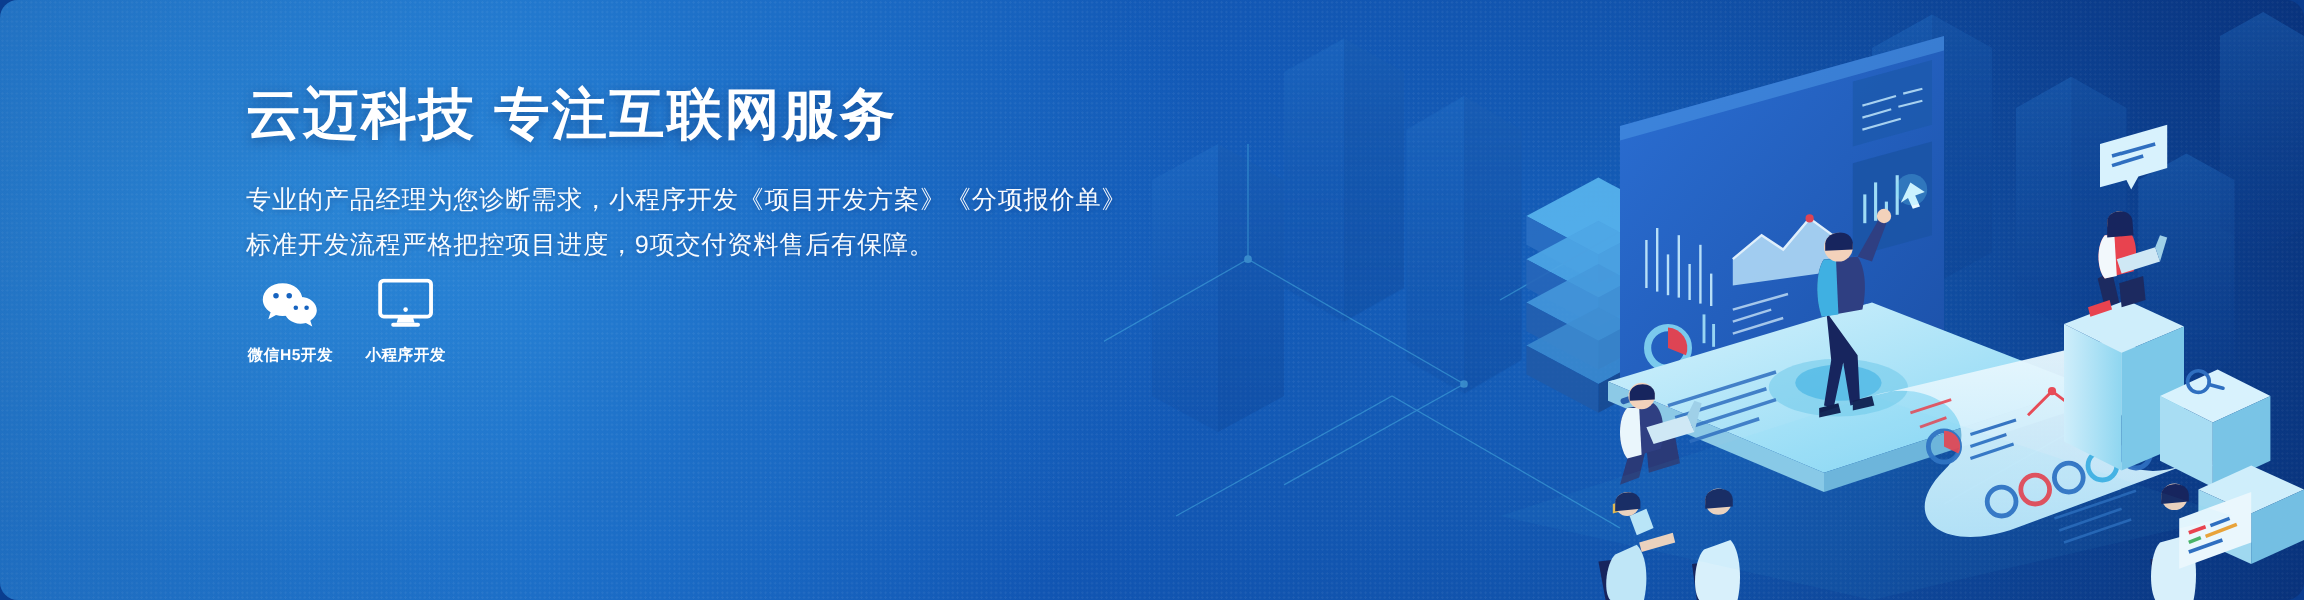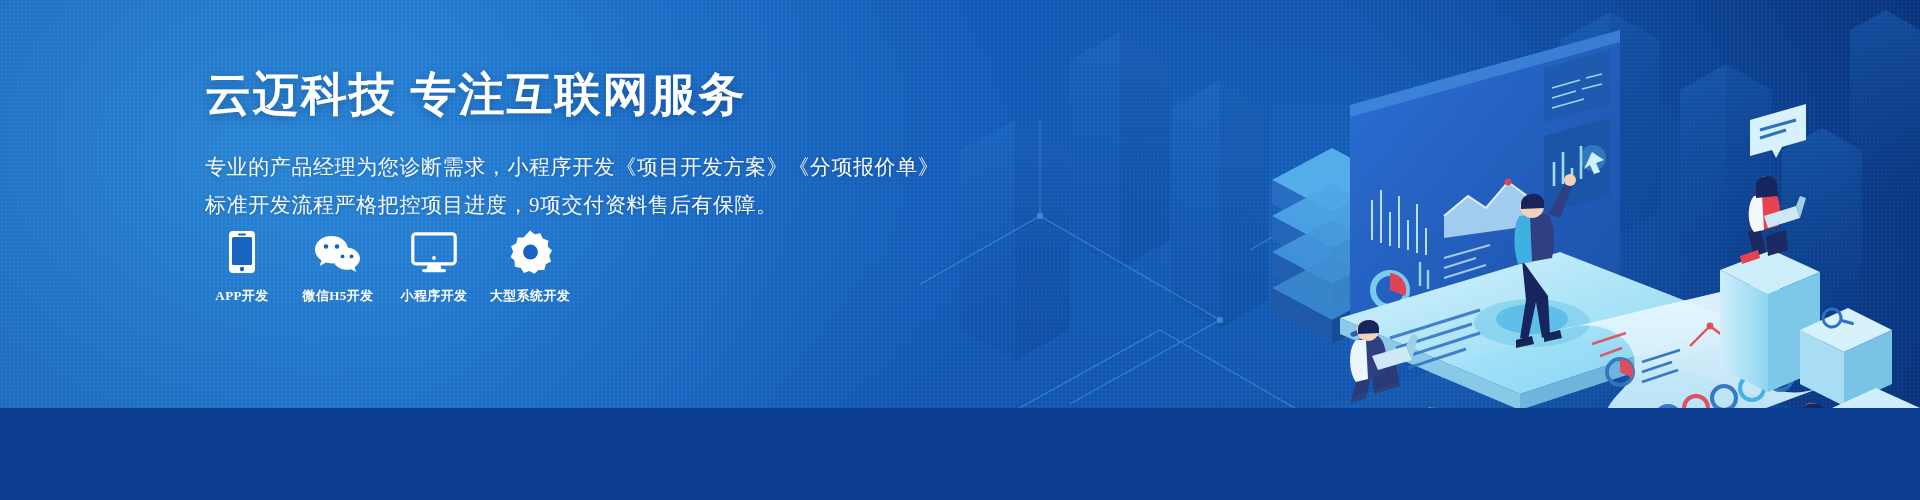--- a/index.html
+++ b/index.html
@@ -1,24 +1,25 @@
 <!DOCTYPE html>
 <html><head>
 <meta charset="utf-8">
 <title>Banner</title>
 <style>
   html,body{margin:0;padding:0;background:#0a3d8f;}
   *{box-sizing:border-box;}
   .banner{
-    position:relative;width:1920px;height:408px;overflow:hidden;
-    font-family:Liberation Serif, serif;
+    position:relative;width:1920px;height:500px;overflow:hidden;
+    font-family:Liberation Sans, sans-serif;
     background:
       radial-gradient(ellipse 1100px 700px at 12% 38%, rgba(45,140,220,0.95) 0%, rgba(34,120,205,0.55) 40%, rgba(20,85,175,0.0) 72%),
       radial-gradient(ellipse 900px 620px at 74% 55%, rgba(30,120,215,0.55) 0%, rgba(15,70,160,0.0) 70%),
       linear-gradient(108deg,#2a84d6 0%,#1f74cc 16%,#1663c0 33%,#1155b2 50%,#0d489f 68%,#0a3d90 84%,#093785 100%);
+    border-radius: 15px;
   }
   
   .tex{
     position:absolute;inset:0;
     background-image:radial-gradient(rgba(255,255,255,0.055) 1px, transparent 1px);
     background-size:4px 4px;
     mix-blend-mode:screen;pointer-events:none;
   }
   .vign{
     position:absolute;inset:0;pointer-events:none;
@@ -357,31 +358,20 @@
   <div class="copy">
     <h1 class="headline">云迈科技 专注互联网服务</h1>
     <div class="sub">
       <div>专业的产品经理为您诊断需求，小程序开发《项目开发方案》《分项报价单》</div>
       <div>标准开发流程严格把控项目进度，9项交付资料售后有保障。</div>
     </div>
   </div>
 
   <div class="services">
 
-    <div class="svc">
-      <span class="ic">
-        <svg width="28" height="44" viewBox="0 0 28 44">
-          <rect x="1" y="1" width="26" height="42" rx="4" fill="#ffffff"></rect>
-          <rect x="4" y="7" width="20" height="28" rx="1.5" fill="#1663c0"></rect>
-          <rect x="10" y="3.4" width="8" height="2" rx="1" fill="#1663c0"></rect>
-          <circle cx="14" cy="39" r="2.2" fill="#1663c0"></circle>
-        </svg>
-      </span>
-      <span class="lbl">APP开发</span>
-    </div>
 
 
     <div class="svc">
       <span class="ic">
         <svg width="50" height="44" viewBox="0 0 50 44">
           <path d="M18.5 6 C9 6, 2 12.2, 2 19.6 C2 23.9, 4.5 27.7, 8.5 30.2
                    L6.6 36 L13 32.6 C14.8 33.1, 16.6 33.4, 18.5 33.4
                    C28 33.4, 35 27.1, 35 19.6 C35 12.2, 28 6, 18.5 6 Z" fill="#ffffff"></path>
           <circle cx="13" cy="16.5" r="2.3" fill="#1663c0"></circle>
           <circle cx="24" cy="16.5" r="2.3" fill="#1663c0"></circle>
@@ -400,28 +390,16 @@
         <svg width="46" height="42" viewBox="0 0 46 42">
           <rect x="1.8" y="1.8" width="42.4" height="30" rx="3" fill="none" stroke="#ffffff" stroke-width="3.2"></rect>
           <circle cx="23" cy="26" r="1.9" fill="#ffffff"></circle>
           <path d="M17 32 L15.5 37 L30.5 37 L29 32 Z" fill="#ffffff"></path>
           <rect x="11" y="37" width="24" height="3.2" rx="1.6" fill="#ffffff"></rect>
         </svg>
       </span>
       <span class="lbl">小程序开发</span>
     </div>
 
-    <div class="svc">
-      <span class="ic">
-        <svg width="44" height="44" viewBox="0 0 44 44">
-          <path d="M22 0.5 L26.6 4.2 L32.4 3.2 L34.7 8.6 L40.3 10.6 L39.8 16.5
-                   L44 20.6 L41.2 25.8 L43 31.4 L37.8 34.2 L36.3 39.9 L30.4 40.1
-                   L26.4 43.8 L21.3 41 L15.9 43 L12.8 38 L6.9 36.7 L6.6 30.8
-                   L2.6 27 L5.2 21.8 L3.1 16.3 L8.4 13.3 L9.6 7.5 L15.5 7.5 Z" fill="#ffffff"></path>
-          <circle cx="22.5" cy="22" r="7.4" fill="#1663c0"></circle>
-        </svg>
-      </span>
-      <span class="lbl">大型系统开发</span>
-    </div>
 
   </div>
 
 </div>
 
 </body></html>

